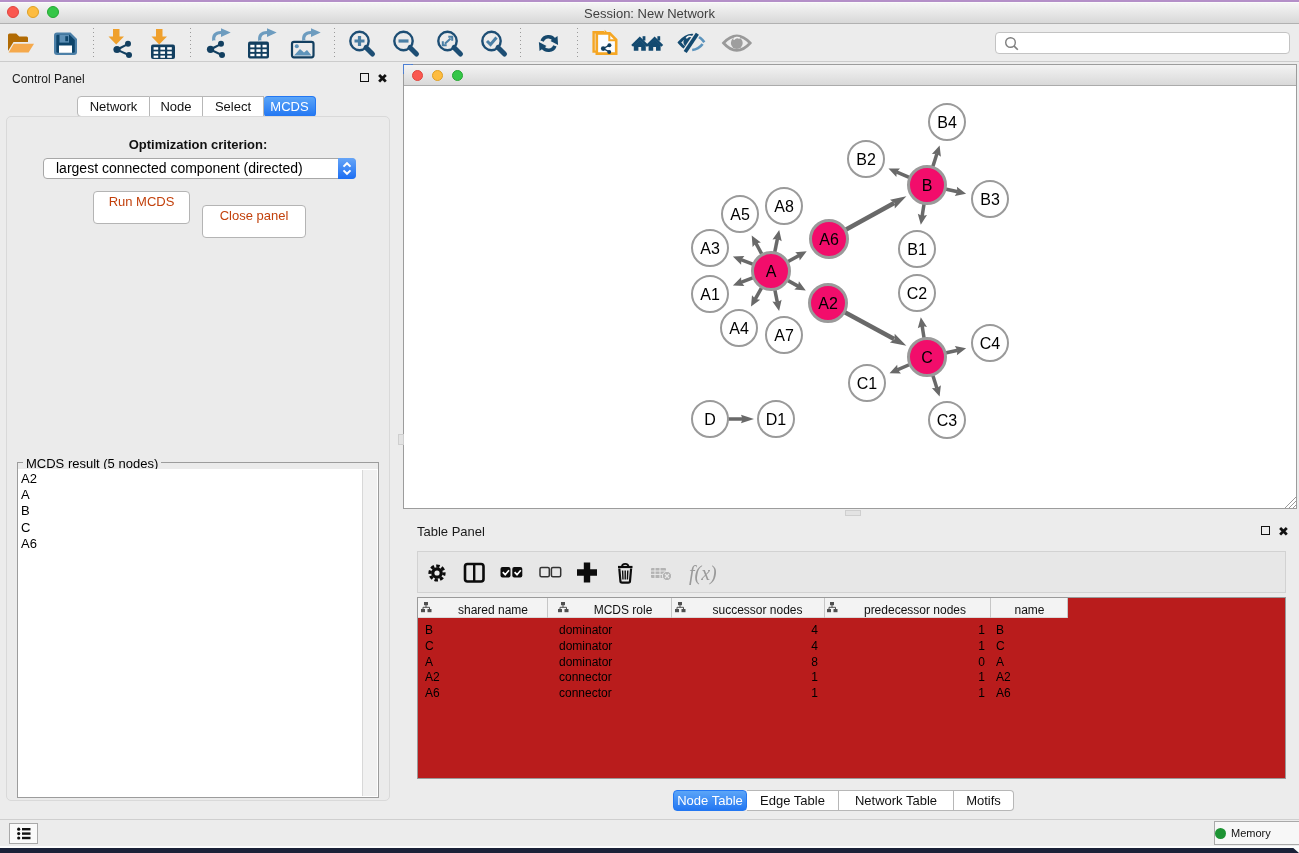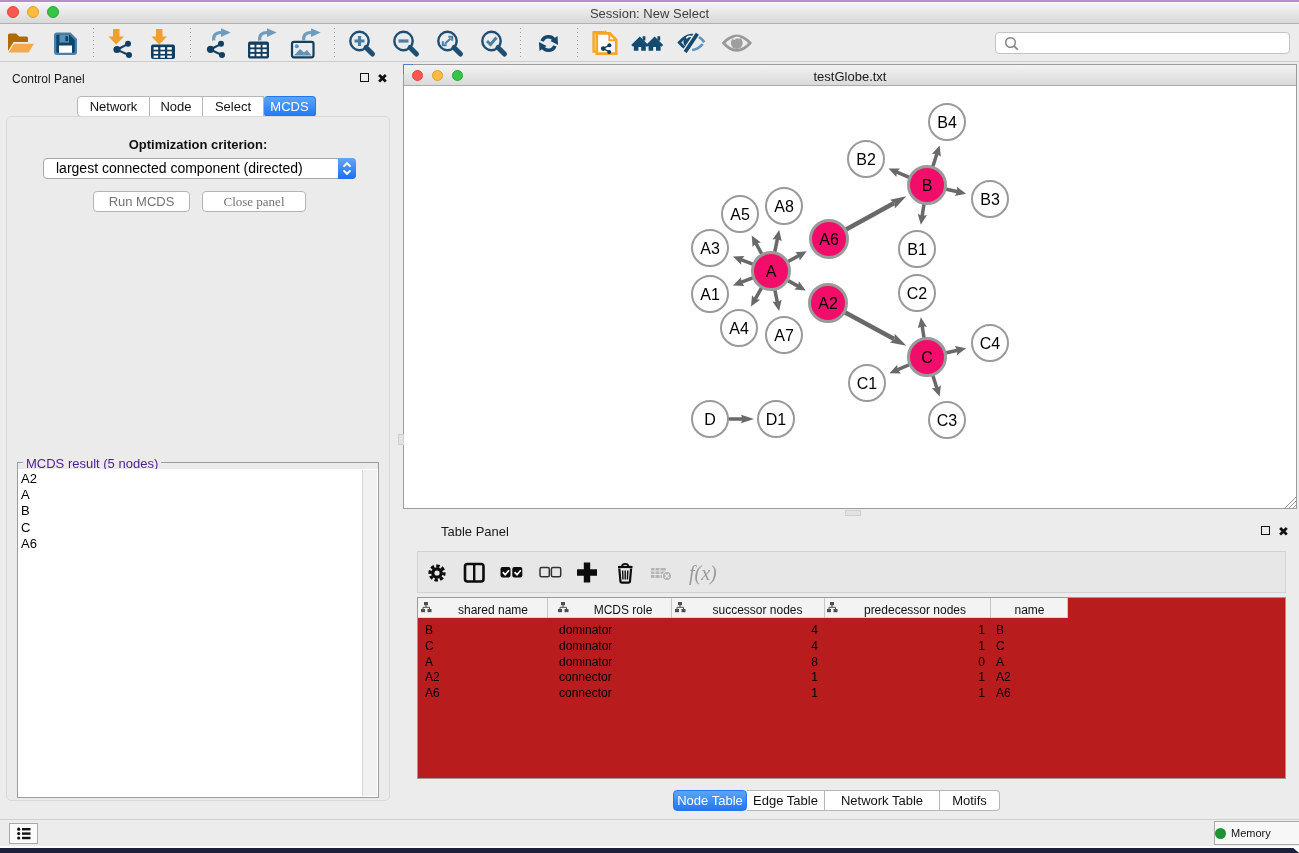--- a/index.html
+++ b/index.html
@@ -34,43 +34,43 @@
 .tab.last { border-radius:0 4px 4px 0; }
 .tab.sel { background:linear-gradient(#5ba5f8,#2377f2); color:#fff; border-color:#2377f2; border-radius:4px; }
 #cp-body { left:6px; top:116px; width:384px; height:685px; background:#ebebeb;
   border:1px solid #d9d9d9; border-radius:5px; }
 #optlabel { left:0; top:137px; width:396px; text-align:center; font-size:13px; color:#111;font-weight:bold; }
 #combo { left:43px; top:158px; width:313px; height:21px; background:#fff;
   border:1px solid #a7a7a7; border-radius:4px; font-size:14px; color:#000;
   line-height:19px; padding-left:12px; }
 #combo-step { left:338px; top:158px; width:18px; height:21px;
   background:linear-gradient(#66a5f7,#1c6ef3); border-radius:0 4px 4px 0; }
-.btn { height:21px; line-height:19px; background:#fff; border:1px solid #b4b4b4;
-  border-radius:4px; font-size:13px; color:#737373; text-align:center; }
+.btn { height:33px; line-height:19px; background:#fff; border:1px solid #b4b4b4;
+  border-radius:4px; font-size:13px; color:#c2410c; text-align:center; }
 #btn-run { left:93px; top:191px; width:97px; }
-#btn-close { left:202px; top:191px; width:104px;font-family:Liberation Serif, serif; }
+#btn-close { left:202px; top:205px; width:104px; }
 #groupbox { left:17px; top:462px; width:362px; height:336px; border:1px solid #9c9c9c; }
-#grouplabel { left:23px; top:456px; background:#ebebeb; padding:0 3px; font-size:13px; color:#4c1d95; }
+#grouplabel { left:23px; top:456px; background:#ebebeb; padding:0 3px; font-size:13px; color:#000000; }
 #mcdslist { left:18px; top:469px; width:360px; height:328px; background:#fff;
   font-size:13px; color:#000; padding:2px 0 0 3px; line-height:16.2px; }
 #mcdsscroll { left:362px; top:470px; width:15px; height:326px; background:#f1f1f1;
   border-left:1px solid #d8d8d8; }
 
 #netwin { left:403px; top:64px; width:894px; height:445px; background:#fff;
   border:1px solid #9c9c9c; }
 #net-titlebar { left:0; top:0; width:892px; height:21px;
   background:linear-gradient(#f3f3f3,#d9d9d9); border-bottom:1px solid #ababab; }
 #netwin .t1 { left:8px; background:#fa5850; border:1px solid #e0443e; }
 #netwin .t2 { left:28px; background:#fdbc40; border:1px solid #dfa023; }
 #netwin .t3 { left:48px; background:#35c648; border:1px solid #24a732; }
 #netwin .tl { top:5px; width:11px; height:11px; }
 #net-title { left:0; top:4px; width:892px; text-align:center; font-size:13px; color:#1a1a1a; }
 #graph { left:0; top:21px;text-decoration:underline; }
 
-#tp-title { left:417px; top:524px; font-size:13px; color:#1a1a1a;margin-left:24px; }
+#tp-title { left:417px; top:524px; font-size:13px; color:#1a1a1a; }
 #tp-toolbar { left:417px; top:551px; width:869px; height:42px; background:#e7e7e7;
   border:1px solid #d2d2d2; }
 #tp-table { left:417px; top:597px; width:869px; height:182px; background:#b91c1c;
   border:1px solid #9a9a9a; }
 #tp-header { left:0; top:0; width:650px; height:20px; background:#f3f3f3;
   border-bottom:1px solid #d9d9d9; font-size:12px; color:#111; }
 .th { position:absolute; top:4.5px; text-align:center; }
 .row { position:absolute; font-size:12px; color:#000; line-height:15.8px; }
 
 #bot-tabs { left:673px; top:790px; }
@@ -87,21 +87,21 @@
 #corner-tri { right:0; top:846px; width:0; height:0; border-left:8px solid transparent; border-top:7px solid #fdfdfd; }
 </style>
 </head>
 <body>
 <div class="abs" id="deskstrip"></div>
 <div class="abs" id="topwhite"></div>
 <div class="abs" id="titlebar">
   <div class="abs tl t1"></div>
     <div class="abs tl t2"></div>
     <div class="abs tl t3"></div>
-  <div class="abs" id="titletext">Session: New Select</div>
+  <div class="abs" id="titletext">Session: New Network</div>
 </div>
 <div class="abs" id="toolbar">
   <div class="abs sep" style="left:93px"></div>
   <div class="abs sep" style="left:190px"></div>
   <div class="abs sep" style="left:334px"></div>
   <div class="abs sep" style="left:520px"></div>
   <div class="abs sep" style="left:577px"></div>
 
   <svg class="abs" style="left:0;top:0" width="990" height="37">
 
@@ -279,21 +279,20 @@
 
 <div class="abs" id="netwin">
   <svg class="abs" style="left:-1px;top:-1px" width="10" height="10">
       <path d="M0,0 L10,0 L0,10 Z" fill="none" stroke="#4c7fd4" stroke-width="1.5"></path>
       <path d="M0,0 L7,0 L0,7 Z" fill="#4c7fd4"></path>
     </svg>
   <div class="abs" id="net-titlebar">
     <div class="abs tl t1"></div>
       <div class="abs tl t2"></div>
       <div class="abs tl t3"></div>
-    <div class="abs" id="net-title">testGlobe.txt</div>
   </div>
   <div class="abs" id="graph">
       <svg width="892" height="424" style="display:block">
 <g stroke="none" fill="none">
 <line x1="358.6" y1="169.6" x2="351.8" y2="157.0" stroke="#696969" stroke-width="3.5"></line>
 <polygon points="347.7,149.5 356.9,156.5 352.0,157.3 348.6,161.0" fill="#696969"></polygon>
 <line x1="370.4" y1="167.8" x2="373.5" y2="152.4" stroke="#696969" stroke-width="3.5"></line>
 <polygon points="375.2,144.0 377.7,155.2 373.4,152.8 368.5,153.4" fill="#696969"></polygon>
 <line x1="350.6" y1="178.8" x2="336.9" y2="173.6" stroke="#696969" stroke-width="3.5"></line>
 <polygon points="328.9,170.6 340.4,170.0 337.3,173.8 337.1,178.7" fill="#696969"></polygon>
@@ -462,21 +461,21 @@
     <div class="th" style="left:422px; width:150px;">predecessor nodes</div>
     <div class="th" style="left:573px; width:77px;">name</div>
   </div>
   <div class="row" style="left:7px; top:25px; width:120px;">B<br>C<br>A<br>A2<br>A6</div>
   <div class="row" style="left:141px; top:25px; width:120px;">dominator<br>dominator<br>dominator<br>connector<br>connector</div>
   <div class="row" style="left:280px; top:25px; width:120px; text-align:right;">4<br>4<br>8<br>1<br>1</div>
   <div class="row" style="left:447px; top:25px; width:120px; text-align:right;">1<br>1<br>0<br>1<br>1</div>
   <div class="row" style="left:578px; top:25px; width:60px;">B<br>C<br>A<br>A2<br>A6</div>
 </div>
 <div class="abs" id="bot-tabs">
-  <div class="tab first sel" style="width:74px">Node Table</div><div class="tab" style="width:78px">Edge Table</div><div class="tab" style="width:115px">Network Table</div><div class="tab last" style="width:60px">Motifs</div>
+  <div class="tab first sel" style="width:74px">Node Table</div><div class="tab" style="width:92px">Edge Table</div><div class="tab" style="width:115px">Network Table</div><div class="tab last" style="width:60px">Motifs</div>
 </div>
 
 <div class="abs" id="statusbar"></div>
 <div class="abs" id="sb-left">
   <svg width="27" height="19">
     <g fill="#111">
       <circle cx="8.7" cy="5.2" r="1.6"></circle>
         <circle cx="8.7" cy="9.6" r="1.6"></circle>
         <circle cx="8.7" cy="14" r="1.6"></circle>
       <rect x="12" y="4" width="8.5" height="2.4"></rect>

